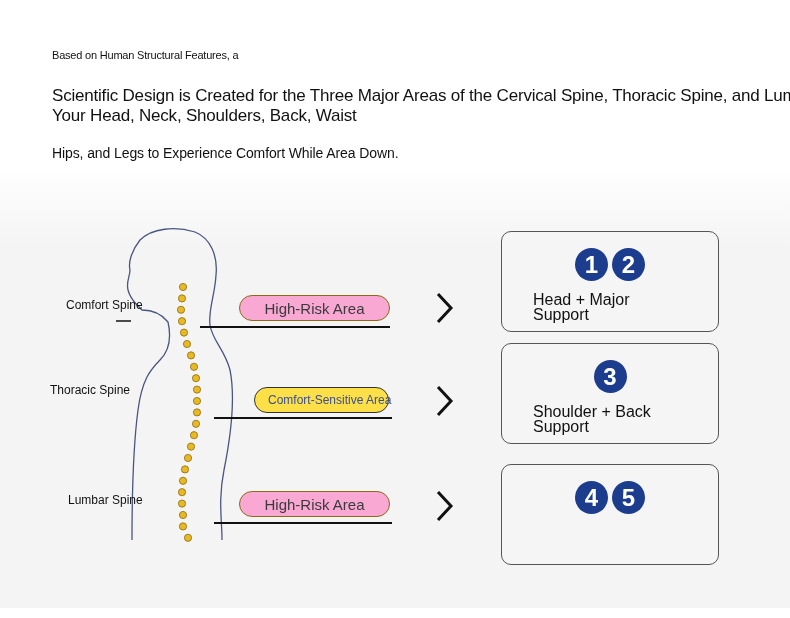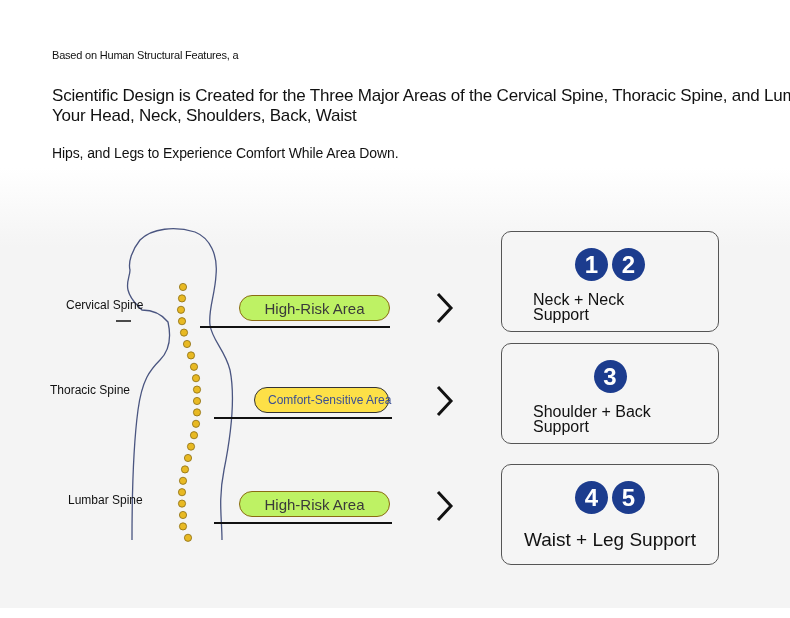--- a/index.html
+++ b/index.html
@@ -20,21 +20,21 @@
   }
   svg.figure { position: absolute; left: 0; top: 0; }
 
   .spine-label { position: absolute; font-size: 12px; color: #111; white-space: nowrap; }
 
   .pill {
     position: absolute; height: 26px; border-radius: 14px;
     display: flex; align-items: center; justify-content: center;
     font-size: 15px; white-space: nowrap; box-sizing: border-box;
   }
-  .pill.risk { background: #bef264; border: 1.5px solid #8a6c12; color: #3a3a3a; }
+  .pill.risk { background: #f9a8d4; border: 1.5px solid #8a6c12; color: #3a3a3a; }
   .pill.comfort { background: #fde047; border: 1.5px solid #333; color: #3b4f93; font-size: 12px; justify-content: flex-start; padding-left: 13px; overflow: visible; }
 
   .arrow { position: absolute; width: 22px; height: 34px; }
 
   .card {
     position: absolute; left: 501px; width: 218px; height: 101px;
     border: 1.5px solid #555; border-radius: 10px; background: #f5f5f5; box-sizing: border-box;
   }
   .badges { position: absolute; top: 16px; left: 0; right: 0; display: flex; justify-content: center; gap: 4px; }
   .badge {
@@ -87,21 +87,21 @@
       <circle cx="185" cy="469.4" r="3.6" fill="#e8b923" stroke="#8a6c12" stroke-width="0.8"></circle>
       <circle cx="183" cy="480.8" r="3.6" fill="#e8b923" stroke="#8a6c12" stroke-width="0.8"></circle>
       <circle cx="182" cy="492.20000000000005" r="3.6" fill="#e8b923" stroke="#8a6c12" stroke-width="0.8"></circle>
       <circle cx="182" cy="503.6" r="3.6" fill="#e8b923" stroke="#8a6c12" stroke-width="0.8"></circle>
       <circle cx="183" cy="515" r="3.6" fill="#e8b923" stroke="#8a6c12" stroke-width="0.8"></circle>
       <circle cx="183" cy="526.4" r="3.6" fill="#e8b923" stroke="#8a6c12" stroke-width="0.8"></circle>
       <circle cx="188" cy="537.8" r="3.6" fill="#e8b923" stroke="#8a6c12" stroke-width="0.8"></circle>
     </g>
 </svg>
 
-<div class="spine-label" style="left:66px;top:298px;">Cervical Spine</div>
+<div class="spine-label" style="left:66px;top:298px;">Comfort Spine</div>
 <div class="spine-label" style="left:50px;top:383px;">Thoracic Spine</div>
 <div class="spine-label" style="left:68px;top:493px;">Lumbar Spine</div>
 
 <div class="pill risk" style="left:239px;top:295px;width:151px;">High-Risk Area</div>
 <div class="pill comfort" style="left:254px;top:387px;width:135px;">Comfort-Sensitive Area</div>
 <div class="pill risk" style="left:239px;top:491px;width:151px;">High-Risk Area</div>
 
 <svg class="arrow" style="left:434px;top:291px;" viewBox="0 0 22 34">
     <polyline points="4,3 17,17 4,31" fill="none" stroke="#111" stroke-width="3"></polyline>
   </svg>
@@ -111,34 +111,33 @@
 <svg class="arrow" style="left:434px;top:489px;" viewBox="0 0 22 34">
     <polyline points="4,3 17,17 4,31" fill="none" stroke="#111" stroke-width="3"></polyline>
   </svg>
 
 <div class="card" style="top:231px;">
   <div class="badges">
     <div class="badge">1</div>
     <div class="badge">2</div>
   </div>
   <div class="card-text">
-    <div>Neck + Neck</div>
+    <div>Head + Major</div>
     <div>Support</div>
   </div>
 </div>
 
 <div class="card" style="top:343px;">
   <div class="badges">
     <div class="badge">3</div>
   </div>
   <div class="card-text">
     <div>Shoulder + Back</div>
     <div>Support</div>
   </div>
 </div>
 
 <div class="card" style="top:464px;">
   <div class="badges">
     <div class="badge">4</div>
     <div class="badge">5</div>
   </div>
-  <div class="card-text single">Waist + Leg Support</div>
 </div>
 
 </body></html>

